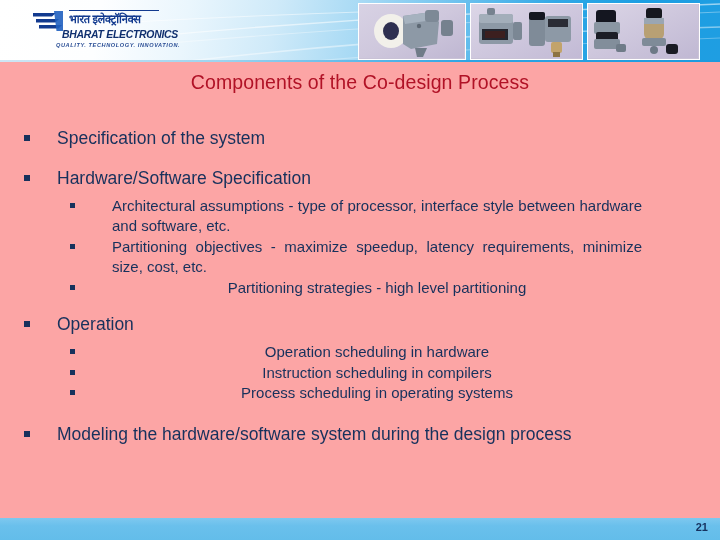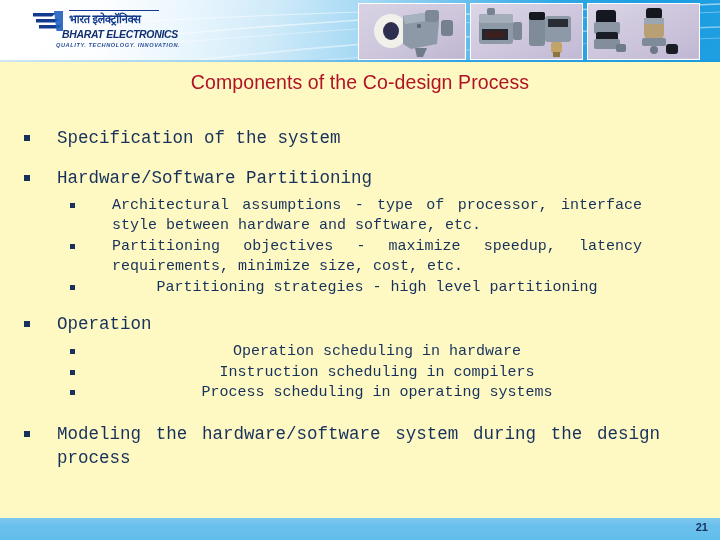--- a/index.html
+++ b/index.html
@@ -10,21 +10,21 @@
     width: 720px;
     height: 540px;
     overflow: hidden;
     font-family: "Liberation Sans", sans-serif;
     background: #dfeefa;
   }
   .slide {
     position: relative;
     width: 720px;
     height: 540px;
-    background: #fef9c3;
+    background: #fca5a5;
     overflow: hidden;
   }
 
   
   .header {
     position: absolute;
     left: 0; top: 0;
     width: 720px;
     height: 62px;
     overflow: hidden;
@@ -137,21 +137,20 @@
     font-size: 19.5px;
     color: #b11226;
     letter-spacing: 0.1px;
   }
 
   
   .content {
     position: absolute;
     left: 0; top: 126px;
     width: 676px;
-    font-family: Liberation Mono, monospace;
   }
 
   .l1 {
     position: relative;
     padding-left: 57px;
     margin: 0 0 6px 0;
     font-size: 17.5px;
     color: #17315c;
     line-height: 1.4;
   }
@@ -322,21 +321,21 @@
 
     <div class="l1">
       <span class="bul"></span>
       <span>Specification of the system</span>
     </div>
 
     <div class="sp-sm"></div>
 
     <div class="l1">
       <span class="bul"></span>
-      <span>Hardware/Software Partitioning</span>
+      <span>Hardware/Software Specification</span>
     </div>
 
     <div class="l2block">
       <div class="l2">
         <span class="bul"></span>
         <span>Architectural assumptions - type of processor, interface style between hardware and software, etc.</span>
       </div>
       <div class="l2">
         <span class="bul"></span>
         <span>Partitioning objectives - maximize speedup, latency requirements, minimize size, cost, etc.</span>

